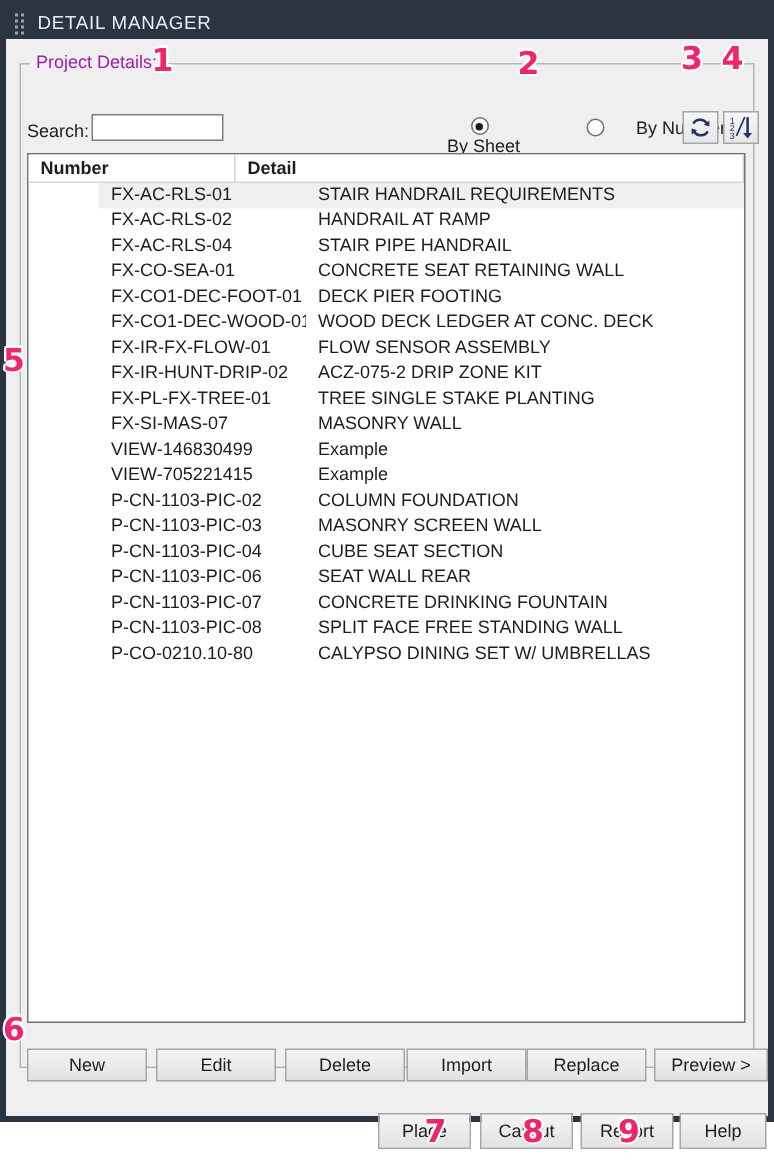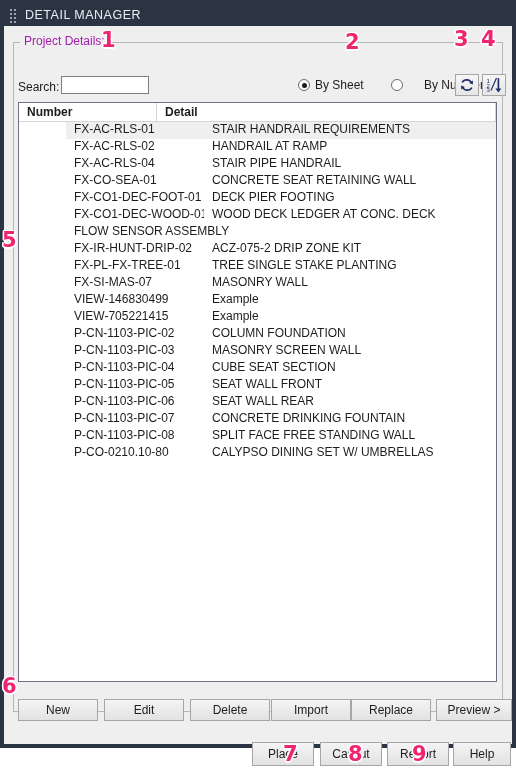--- a/index.html
+++ b/index.html
@@ -119,21 +119,21 @@
 
   
   .radio {
     position: absolute;
     top: 52px;
     display: flex;
     align-items: center;
     font-size: 12px;
     white-space: nowrap;
   }
-  #radio-by-sheet { left: 294px; }
+  #radio-by-sheet { left: 294px; flex-direction: column; }
   #radio-by-number { left: 387px; gap: 16px; }
   .radio-dot {
     width: 12px;
     height: 12px;
     border-radius: 50%;
     border: 1px solid #6e6e6e;
     background: #fdfdfd;
     margin-right: 5px;
     box-sizing: border-box;
     position: relative;
@@ -353,20 +353,21 @@
           </div>
           <div class="lrow">
             <div class="lcell col-number">FX-CO1-DEC-FOOT-01</div>
             <div class="lcell col-detail">DECK PIER FOOTING</div>
           </div>
           <div class="lrow">
             <div class="lcell col-number">FX-CO1-DEC-WOOD-01</div>
             <div class="lcell col-detail">WOOD DECK LEDGER AT CONC. DECK</div>
           </div>
           <div class="lrow">
+            <div class="lcell col-number">FX-IR-FX-FLOW-01</div>
             <div class="lcell col-detail">FLOW SENSOR ASSEMBLY</div>
           </div>
           <div class="lrow">
             <div class="lcell col-number">FX-IR-HUNT-DRIP-02</div>
             <div class="lcell col-detail">ACZ-075-2 DRIP ZONE KIT</div>
           </div>
           <div class="lrow">
             <div class="lcell col-number">FX-PL-FX-TREE-01</div>
             <div class="lcell col-detail">TREE SINGLE STAKE PLANTING</div>
           </div>
@@ -386,24 +387,20 @@
             <div class="lcell col-number">P-CN-1103-PIC-02</div>
             <div class="lcell col-detail">COLUMN FOUNDATION</div>
           </div>
           <div class="lrow">
             <div class="lcell col-number">P-CN-1103-PIC-03</div>
             <div class="lcell col-detail">MASONRY SCREEN WALL</div>
           </div>
           <div class="lrow">
             <div class="lcell col-number">P-CN-1103-PIC-04</div>
             <div class="lcell col-detail">CUBE SEAT SECTION</div>
-          </div>
-          <div class="lrow">
-            <div class="lcell col-number">P-CN-1103-PIC-05</div>
-            <div class="lcell col-detail">SEAT WALL FRONT</div>
           </div>
           <div class="lrow">
             <div class="lcell col-number">P-CN-1103-PIC-06</div>
             <div class="lcell col-detail">SEAT WALL REAR</div>
           </div>
           <div class="lrow">
             <div class="lcell col-number">P-CN-1103-PIC-07</div>
             <div class="lcell col-detail">CONCRETE DRINKING FOUNTAIN</div>
           </div>
           <div class="lrow">

